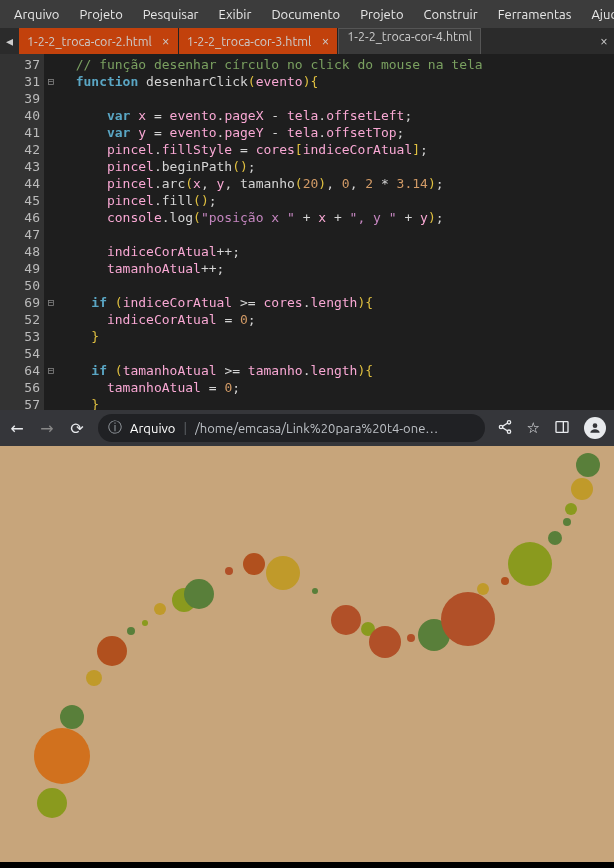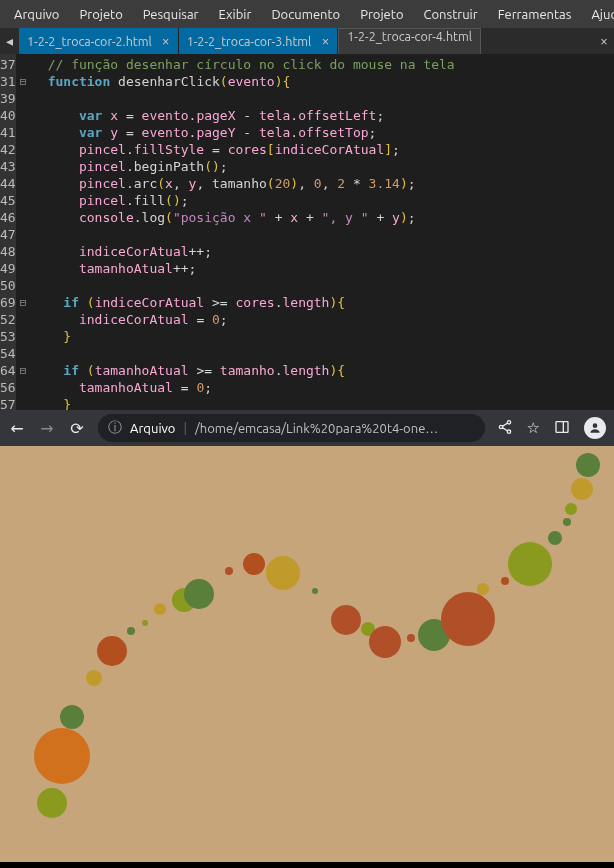--- a/index.html
+++ b/index.html
@@ -4,26 +4,26 @@
 <style>
 * { margin: 0; padding: 0; box-sizing: border-box; }
 body { font-family: "Ubuntu", "DejaVu Sans", sans-serif; background: #000; width: 614px; height: 868px; overflow: hidden; font-size: 13px; }
 
 .menubar { background: #3c3c3c; display: flex; padding: 3px 4px; gap: 0; }
 .menubar span { color: #e8e8e8; padding: 4px 10px; cursor: pointer; }
 
 .tabbar { background: #2b2b2b; display: flex; align-items: center; height: 26px; position: relative; }
 .tabbar .arrow { color: #ccc; padding: 0 6px; font-size: 14px; }
 .tab { display: flex; align-items: center; padding: 0 8px; height: 26px; color: #ccc; font-size: 12.5px; gap: 10px; cursor: pointer; }
-.tab.inactive { background: #0369a1; border-right: 1px solid #222; }
+.tab.inactive { background: #c2410c; border-right: 1px solid #222; }
 .tab.active { background: #3a3a3a; border: 1px solid #555; border-bottom: none; flex-direction: column; }
 .tab .x { color: #ccc; font-size: 14px; }
 
 .editor { background: #1e1e1e; display: flex; height: 356px; }
-.gutter { background: #333; width: 16px; text-align: right; color: #bbb; font-family: "DejaVu Sans Mono", monospace; font-size: 13px; line-height: 17px; padding: 2px 4px 0 0; user-select: none; }
+.gutter { background: #333; width: 44px; text-align: right; color: #bbb; font-family: "DejaVu Sans Mono", monospace; font-size: 13px; line-height: 17px; padding: 2px 4px 0 0; user-select: none; }
 .foldcol { width: 14px; background: #1e1e1e; font-family: monospace; font-size: 11px; line-height: 17px; color: #888; padding-top: 2px; text-align: center; }
 .code { flex: 1; font-family: "DejaVu Sans Mono", monospace; font-size: 13px; line-height: 17px; padding: 2px 0 8px 2px; color: #d4d4d4; white-space: pre; overflow: hidden; }
 .c-comment { color: #7aa060; }
 .c-kw { color: #5aa6c4; font-weight: bold; }
 .c-fn { color: #d4d4d4; }
 .c-op { color: #d4d4d4; }
 .c-num { color: #d19a66; }
 .c-str { color: #c586c0; }
 .c-ident { color: #f9a8d4; }
 .c-punc { color: #d4d4d4; }

